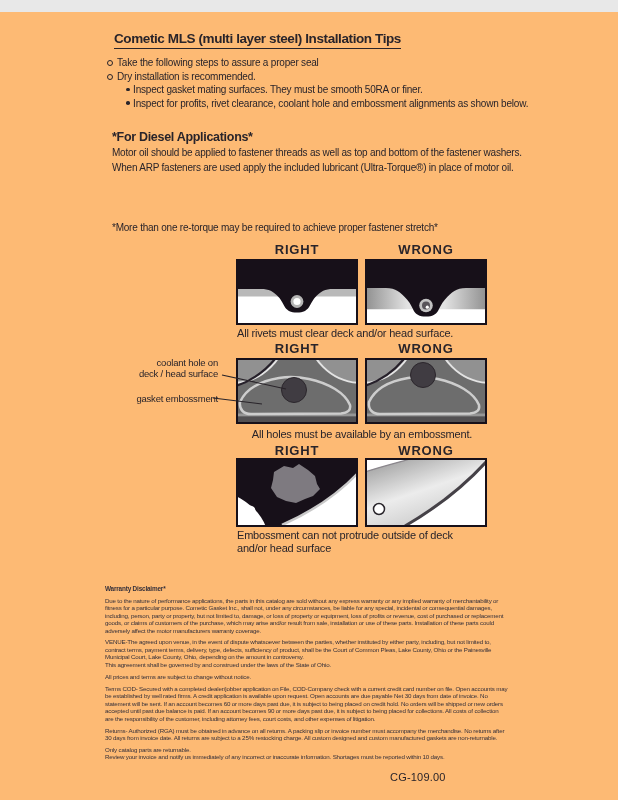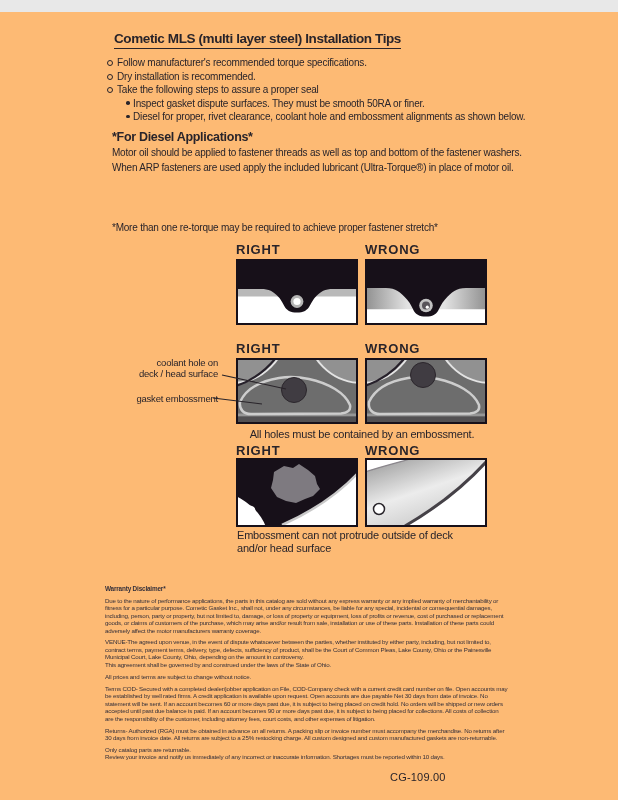--- a/index.html
+++ b/index.html
@@ -19,21 +19,21 @@
   .b-dot{flex:0 0 auto;width:3.6px;height:3.6px;background:#29242a;border-radius:50%;margin:4.6px 3.5px 0 0;}
 
   
   .h2{position:absolute;left:112px;top:118px;font-size:12.5px;font-weight:bold;letter-spacing:-0.3px;}
   .body-p{position:absolute;left:112px;font-size:10px;line-height:15.2px;letter-spacing:-0.22px;width:430px;}
   .p1{top:133px;}
   .p2{top:163px;}
   .note{top:208px;}
 
   
-  .dg-label{position:absolute;width:122px;text-align:left;font-size:13px;font-weight:bold;letter-spacing:0.8px;color:#29242a;}
+  .dg-label{position:absolute;width:122px;text-align:center;font-size:13px;font-weight:bold;letter-spacing:0.8px;color:#29242a;}
   .panel{position:absolute;display:block;}
   .cap{position:absolute;font-size:11px;letter-spacing:-0.2px;line-height:12.5px;color:#29242a;}
   .cap-center{left:236px;width:252px;text-align:center;}
   .callout{position:absolute;left:104px;width:114px;text-align:right;font-size:9.5px;line-height:11px;letter-spacing:-0.2px;}
   .leaders{position:absolute;left:200px;top:340px;z-index:5;}
 
   
   .legal{position:absolute;left:105px;top:573px;width:403px;font-size:6.2px;line-height:7.5px;letter-spacing:-0.18px;color:#35303a;}
   .legal h3{margin:0 0 4px 0;font-size:6.4px;font-weight:bold;}
   .legal p{margin:0 0 4.4px 0;}
@@ -43,37 +43,33 @@
 </head>
 <body>
 
 <div class="page">
 
   <div class="title">Cometic MLS (multi layer steel) Installation Tips</div>
 
   <div class="tips">
     <div class="b-row">
       <span class="b-circle"></span>
-      <span>Follow manufacturer's recommended torque specifications.</span>
+      <span>Take the following steps to assure a proper seal</span>
     </div>
     <div class="b-row">
       <span class="b-circle"></span>
       <span>Dry installation is recommended.</span>
     </div>
-    <div class="b-row">
-      <span class="b-circle"></span>
-      <span>Take the following steps to assure a proper seal</span>
-    </div>
     <div class="b-row sub">
       <span class="b-dot"></span>
-      <span>Inspect gasket dispute surfaces.  They must be smooth 50RA or finer.</span>
+      <span>Inspect gasket mating surfaces.  They must be smooth 50RA or finer.</span>
     </div>
     <div class="b-row sub">
       <span class="b-dot"></span>
-      <span>Diesel for proper, rivet clearance, coolant hole and embossment alignments as shown below.</span>
+      <span>Inspect for profits, rivet clearance, coolant hole and embossment alignments as shown below.</span>
     </div>
   </div>
 
   <div class="h2">*For Diesel Applications*</div>
   <div class="body-p p1 pre">Motor oil should be applied to fastener threads as well as top and bottom of the fastener washers.
 When ARP fasteners are used apply the included lubricant (Ultra-Torque®) in place of motor oil.</div>
   <div class="body-p note">*More than one re-torque may be required to achieve proper fastener stretch*</div>
 
   <div class="dg-label" style="left:236px;top:230px;">RIGHT</div>
   <div class="dg-label" style="left:365px;top:230px;">WRONG</div>
@@ -99,20 +95,21 @@
     <rect x="0" y="0" width="122" height="66" fill="#ffffff"></rect>
     <rect x="0" y="29" width="122" height="21.5" fill="url(#gdeck)"></rect>
     <rect x="0" y="50.5" width="122" height="15.5" fill="#ffffff"></rect>
     <path d="M0,0 H122 V29 H101 C91,29 87,33 80,40.5 C72,49.5 75,57.5 61,57.5 C47,57.5 50,49.5 42,40.5 C35,33 31,29 21,29 H0 Z" fill="#171019"></path>
     <circle cx="61" cy="46.5" r="6.8" fill="#c2c2c2"></circle>
     <circle cx="61" cy="46.5" r="4" fill="#58545a"></circle>
     <circle cx="62.3" cy="48.2" r="1.6" fill="#ffffff"></circle>
     <rect x="1" y="1" width="120" height="64" fill="none" stroke="#171019" stroke-width="2"></rect>
   </svg>
 
+  <div class="cap" style="left:237px;top:315px;">All rivets must clear deck and/or head surface.</div>
 
   <div class="dg-label" style="left:236px;top:329px;">RIGHT</div>
   <div class="dg-label" style="left:365px;top:329px;">WRONG</div>
 
   <div class="callout pre" style="top:345px;">coolant hole on
 deck / head surface</div>
   <div class="callout" style="top:381px;">gasket embossment</div>
 
   <svg class="leaders" width="100" height="60" viewBox="0 0 100 60">
     <line x1="22" y1="23" x2="86" y2="37" stroke="#29242a" stroke-width="1.2"></line>
@@ -136,21 +133,21 @@
     <circle cx="-4" cy="-30" r="55" fill="#919191" stroke="#e3e3e3" stroke-width="2"></circle>
     <circle cx="126" cy="-30" r="55" fill="#919191" stroke="#e3e3e3" stroke-width="2"></circle>
     <path d="M0,28 C15,23 29,13 39,1" stroke="#26202a" stroke-width="2" fill="none"></path>
     <rect x="0" y="55.5" width="122" height="3" fill="#969696"></rect>
     <rect x="0" y="58.5" width="122" height="7.5" fill="#525052"></rect>
     <path d="M4,44 C10,31 25,23 43,20 C63,17 84,22 99,31 C107,36 112,42 114,47 C115,52 112,55 105,55.5 L15,56 C8,56 3,52 4,44 Z" fill="none" stroke="#cdcdcd" stroke-width="2.5"></path>
     <circle cx="58" cy="17" r="12.5" fill="#403c42" stroke="#2b262c" stroke-width="1"></circle>
     <rect x="1" y="1" width="120" height="64" fill="none" stroke="#171019" stroke-width="2"></rect>
   </svg>
 
-  <div class="cap cap-center" style="top:416px;">All holes must be contained by an embossment.</div>
+  <div class="cap cap-center" style="top:416px;">All holes must be available by an embossment.</div>
 
   <div class="dg-label" style="left:236px;top:431px;">RIGHT</div>
   <div class="dg-label" style="left:365px;top:431px;">WRONG</div>
 
   <svg class="panel" style="left:236px;top:446px;" width="122" height="69" viewBox="0 0 122 69">
     <rect x="0" y="0" width="122" height="69" fill="#ffffff"></rect>
     <path d="M0,0 H122 V14 C99,39 73,55 43,69 H30 C25,55 12,44 0,38 Z" fill="#171019"></path>
     <path d="M121,16 C99,39 75,54 46,67" stroke="#c9c9c9" stroke-width="2.5" fill="none"></path>
     <path d="M38,14 L48,8 L57,10 L63,6 L72,12 L79,18 L81,26 L84,31 L77,38 L69,41 L60,45 L50,43 L41,39 L35,30 L37,22 Z" fill="#7e7a80"></path>
     <circle cx="14" cy="53" r="5.5" fill="#ffffff"></circle>

